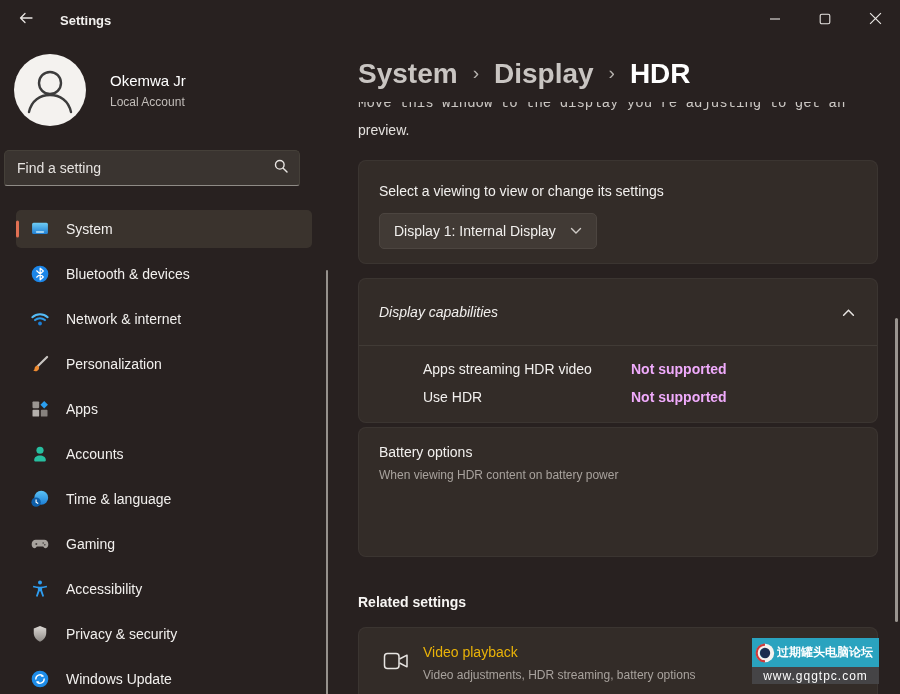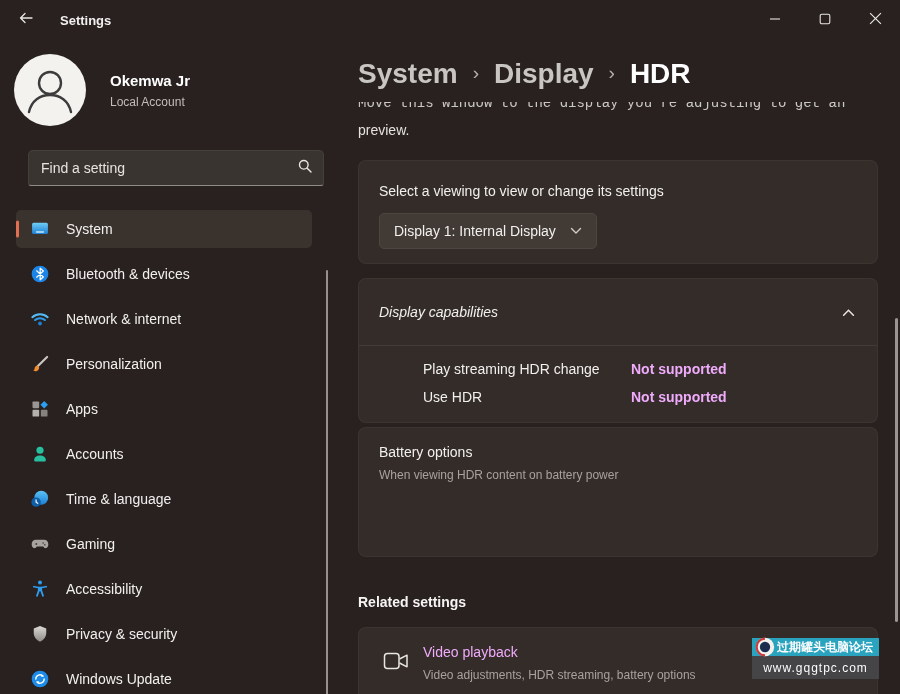--- a/index.html
+++ b/index.html
@@ -14,23 +14,23 @@
   .titlebar { position:absolute; left:0; top:0; width:900px; height:40px; display:flex; align-items:center; }
   .back-btn { width:32px; height:28px; margin-left:10px; display:flex; align-items:center; justify-content:center; border-radius:4px; cursor:default; }
   .tb-title { margin-left:18px; font-size:13px; font-weight:700; color:#f2f0ee; }
   .win-controls { position:absolute; right:0; top:0; height:40px; display:flex; }
   .win-btn { width:50px; height:40px; display:flex; align-items:center; justify-content:center; }
   
   .sidebar { position:absolute; left:0; top:40px; width:330px; height:654px; }
   .profile { position:absolute; left:14px; top:14px; display:flex; align-items:center; }
   .avatar { width:72px; height:72px; border-radius:50%; background:#f4f2ef; display:flex; align-items:center; justify-content:center; }
   .profile-text { margin-left:24px; }
-  .profile-name { font-size:15px; font-weight:700; color:#ffffff; }
+  .profile-name { font-size:15px; font-weight:400; color:#ffffff; }
   .profile-type { font-size:12px; color:#c2bdb9; margin-top:6px; }
-  .searchbox { position:absolute; left:28px; top:110px; width:296px; height:36px;
+  .searchbox { position:absolute; left:4px; top:110px; width:296px; height:36px;
     background:#3a3430; border:1px solid #454039; border-bottom:1px solid #8f8b86;
     border-radius:5px 5px 3px 3px; display:flex; align-items:center; padding:0 10px 0 12px; }
   .searchbox input { flex:1; background:transparent; border:none; outline:none;
     color:#f0eeec; font-size:14px; font-family:inherit; }
   .searchbox input::placeholder { color:#e6e3e0; opacity:1; }
   .nav { position:absolute; left:16px; top:170px; width:296px; }
   .nav-item { position:relative; height:38px; margin-bottom:7px; display:flex; align-items:center;
     padding-left:14px; border-radius:5px; cursor:default; }
   .nav-item.selected { background:#3a332d; }
   .accent-pill { position:absolute; left:0; top:50%; transform:translateY(-50%);
@@ -64,29 +64,29 @@
   .caps-row { display:flex; height:20px; margin-bottom:8px; align-items:center; }
   .caps-row-label { width:208px; font-size:14px; color:#f2f0ee; }
   .caps-row-value { font-size:14px; color:#f0abfc;font-weight:bold; }
   .card-battery { top:387px; height:130px; }
   .batt-title { position:absolute; left:20px; top:16px; font-size:14px; color:#f2f0ee; }
   .batt-sub { position:absolute; left:20px; top:40px; font-size:12px; color:#a8a29d; }
   .dd-battery { top:76px; }
   .related-heading { position:absolute; left:0; top:554px; font-size:14px; font-weight:700; color:#f7f5f3; }
   .card-video { top:587px; height:100px; }
   .video-icon { position:absolute; left:24px; top:23px; display:flex; }
-  .video-title { position:absolute; left:64px; top:16px; font-size:14px; color:#f0abfc; }
+  .video-title { position:absolute; left:64px; top:16px; font-size:14px; color:#eab308; }
   .video-sub { position:absolute; left:64px; top:40px; font-size:12px; color:#a8a29d; }
   .content-scrollbar { position:absolute; left:895px; top:318px; width:3px; height:304px; background:#9a9590; border-radius:2px; }
   
   .watermark { position:absolute; left:752px; top:638px; width:127px; }
-  .wm-banner { height:18px; background:#2aa3bf; display:flex; align-items:center; padding:0 4px 0 3px; }
+  .wm-banner { height:29px; background:#2aa3bf; display:flex; align-items:center; padding:0 4px 0 3px; }
   .wm-logo { flex:0 0 20px; display:flex; }
   .wm-text1 { margin-left:2px; font-size:12px; font-weight:700; color:#ffffff; white-space:nowrap; }
-  .wm-bottom { height:23px; background:rgba(72,72,74,0.88); display:flex; align-items:center; justify-content:center; }
+  .wm-bottom { height:17px; background:rgba(72,72,74,0.88); display:flex; align-items:center; justify-content:center; }
   .wm-text2 { font-size:12px; color:#fdfdfd; letter-spacing:1px; }
 </style>
 </head>
 <body>
 
 <div class="titlebar">
   <div class="back-btn">
     <span>
       <svg width="16" height="16" viewBox="0 0 16 16" fill="none" stroke="#e8e5e2" stroke-width="1.3" stroke-linecap="round" stroke-linejoin="round">
           <path d="M14 8H2.5M7 3.5L2.5 8 7 12.5"></path>
@@ -314,21 +314,21 @@
       <span class="caps-title">Display capabilities</span>
       <span>
         <svg width="13" height="9" viewBox="0 0 12 8" fill="none" stroke="#e8e5e2" stroke-width="1.4" stroke-linecap="round">
             <path d="M1.5 6.5L6 2l4.5 4.5"></path>
           </svg>
       </span>
     </div>
     <div class="caps-divider"></div>
     <div class="caps-rows">
       <div class="caps-row">
-        <span class="caps-row-label">Play streaming HDR change</span>
+        <span class="caps-row-label">Apps streaming HDR video</span>
         <span class="caps-row-value">Not supported</span>
       </div>
       <div class="caps-row">
         <span class="caps-row-label">Use HDR</span>
         <span class="caps-row-value">Not supported</span>
       </div>
     </div>
   </div>
 
   <div class="card card-battery">

